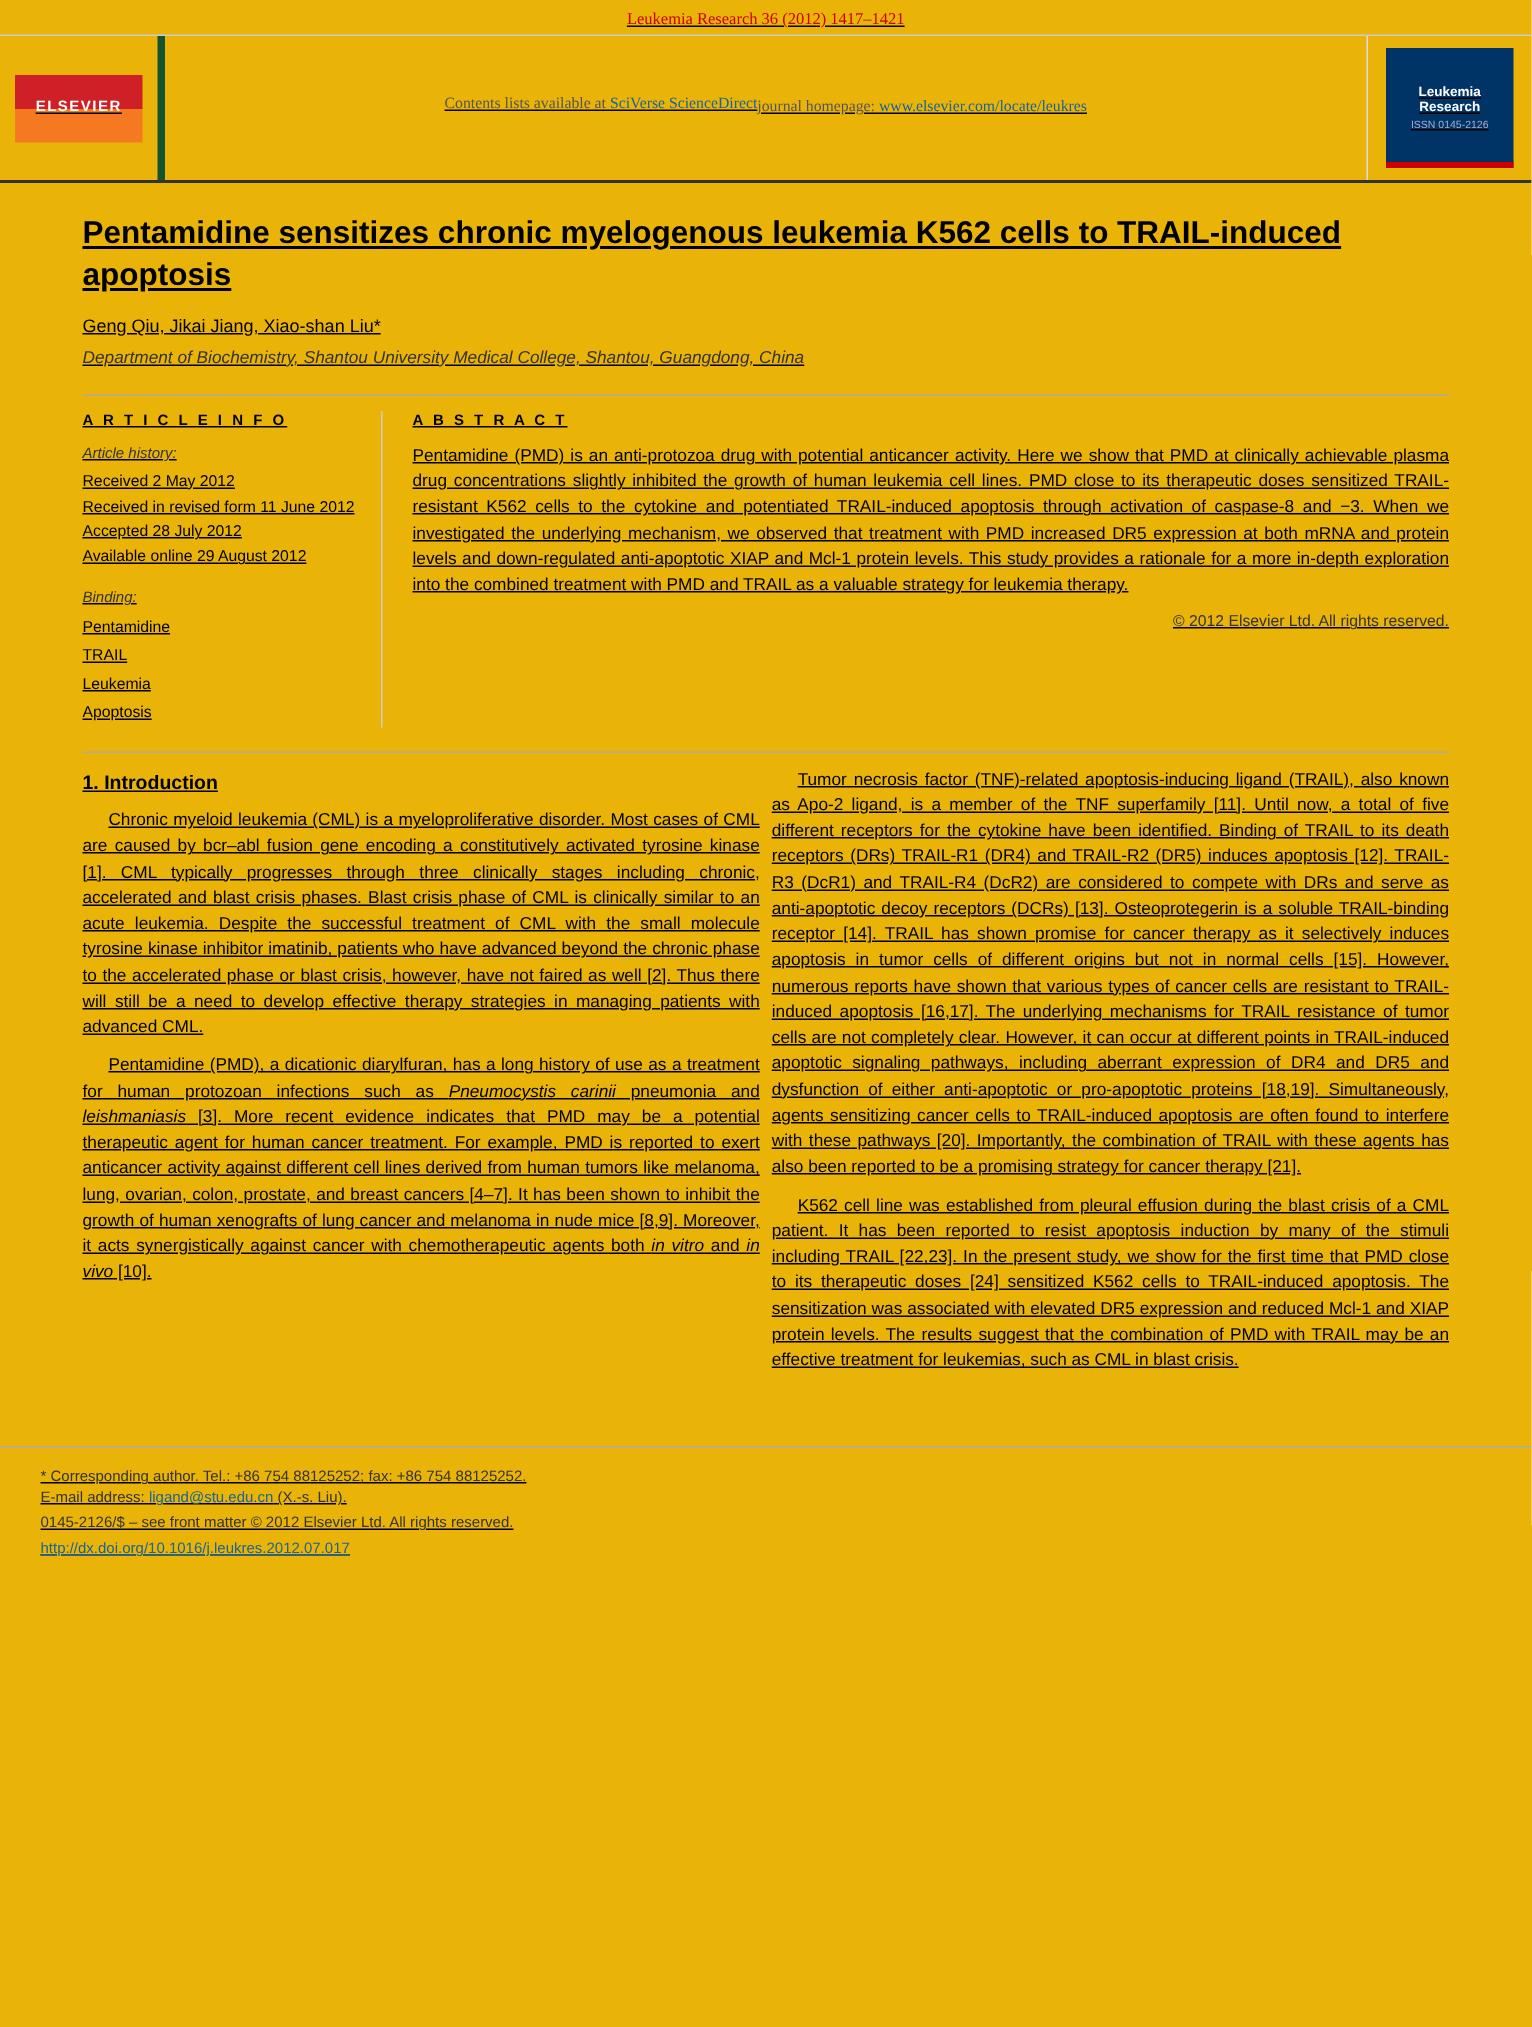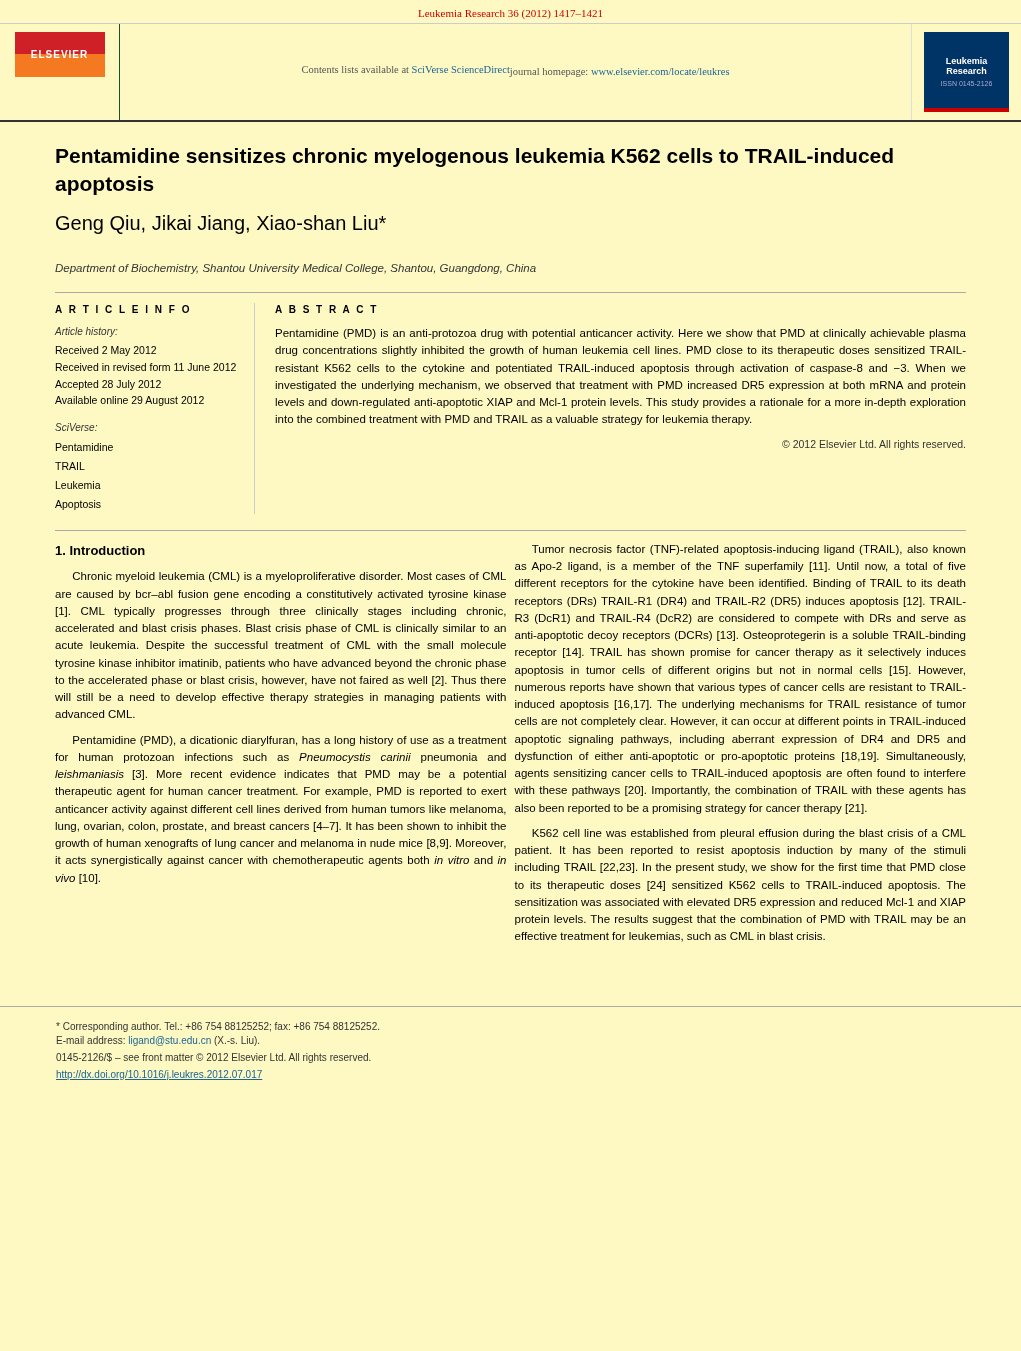--- a/index.html
+++ b/index.html
@@ -9,46 +9,48 @@
       color: #000;
       width: 1021px;
       min-height: 1351px;
       font-size: 13px;
       line-height: 1.4;
     }
 
     .page-container {
       width: 1021px;
       min-height: 1351px;
-      background: #fef9c3;
+      background: #eab308;
       padding: 0;
+      text-decoration: underline;
     }
 
     
     .header-top {
       text-align: center;
       padding: 6px 0 2px 0;
       font-size: 11px;
       color: #c00;
       border-bottom: 1px solid #ccc;
     }
 
     .header-banner {
       display: flex;
       align-items: stretch;
       border-bottom: 2px solid #333;
       padding: 0;
     }
 
     .elsevier-logo {
-      width: 120px;
+      width: 110px;
       padding: 8px 10px;
       display: flex;
+      align-items: center;
       justify-content: center;
-      border-right: 1px solid #14532d;
+      border-right: 5px solid #14532d;
     }
 
     .elsevier-logo-inner {
       width: 90px;
       height: 45px;
       background: linear-gradient(180deg, #cf2027 0%, #cf2027 50%, #f47920 50%, #f47920 100%);
       display: flex;
       align-items: center;
       justify-content: center;
       color: white;
@@ -149,23 +151,23 @@
     .article-title {
       font-size: 21px;
       font-weight: bold;
       color: #000;
       margin-bottom: 12px;
       line-height: 1.3;
       font-family: Arial, Helvetica, sans-serif;
     }
 
     .article-authors {
-      font-size: 20px;
-      color: #000;
-      margin-bottom: 23px;
+      font-size: 12px;
+      color: #000;
+      margin-bottom: 5px;
       font-family: Arial, Helvetica, sans-serif;
     }
 
     .article-affiliation {
       font-size: 11.5px;
       font-style: italic;
       color: #333;
       margin-bottom: 16px;
       font-family: Arial, Helvetica, sans-serif;
     }
@@ -276,24 +278,24 @@
       line-height: 1.5;
       text-align: justify;
     }
 
     .body-paragraph .italic {
       font-style: italic;
     }
 
     
     .article-footer {
-      margin-top: 32px;
+      margin-top: 20px;
       border-top: 1px solid #aaa;
       padding-top: 8px;
-      padding-left: 56px;
+      padding-left: 27px;
       padding-right: 55px;
     }
 
     .footnote-line {
       font-size: 10px;
       color: #333;
       margin-bottom: 3px;
       font-family: Arial, sans-serif;
     }
 
@@ -377,21 +379,21 @@
         <div class="section-label">A R T I C L E   I N F O</div>
 
         <div class="info-subsection-label">Article history:</div>
         <div class="info-dates">
           <div>Received 2 May 2012</div>
           <div>Received in revised form 11 June 2012</div>
           <div>Accepted 28 July 2012</div>
           <div>Available online 29 August 2012</div>
         </div>
 
-        <div class="info-subsection-label">SciVerse:</div>
+        <div class="info-subsection-label">Binding:</div>
         <div class="keywords-list">
           <div>Pentamidine</div>
           <div>TRAIL</div>
           <div>Leukemia</div>
           <div>Apoptosis</div>
         </div>
       </div>
 
       <div class="article-abstract-col">
         <div class="section-label">A B S T R A C T</div>

